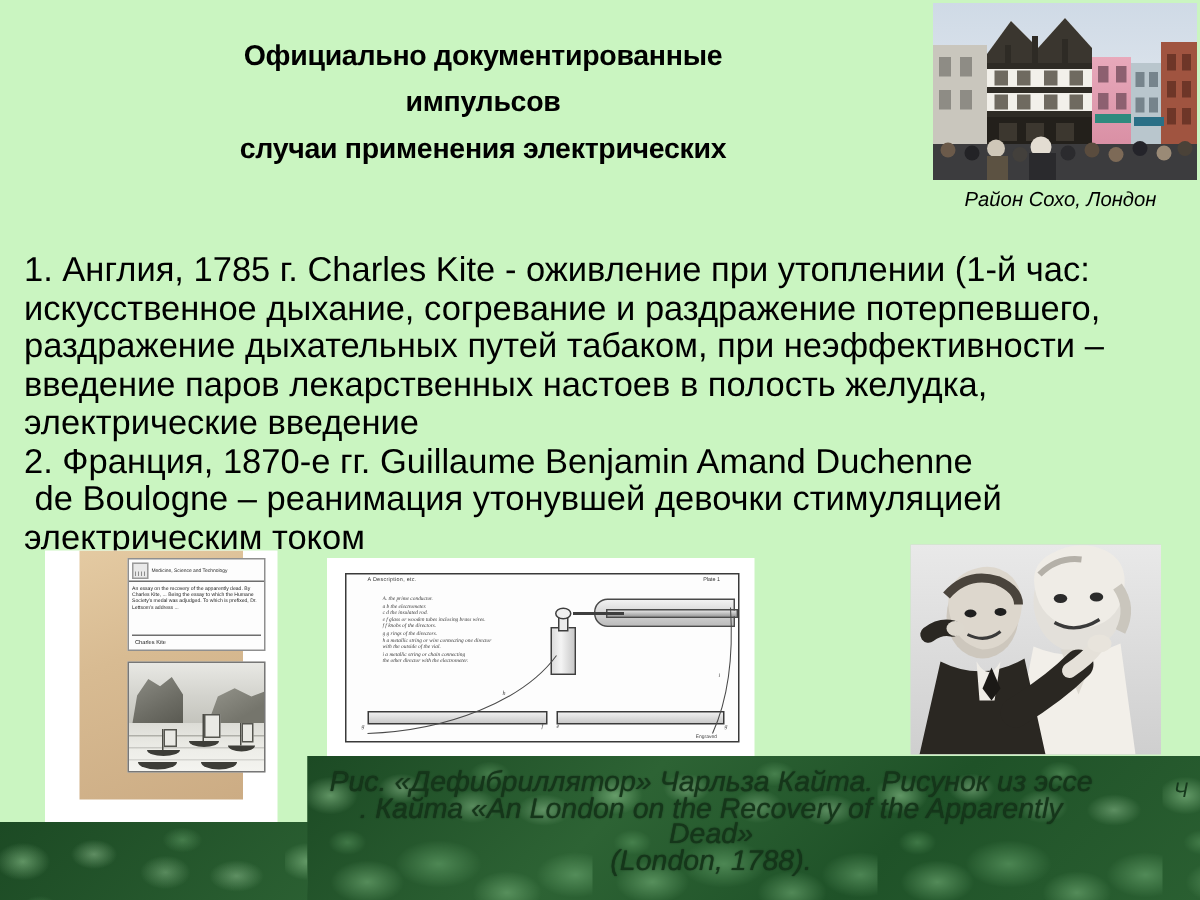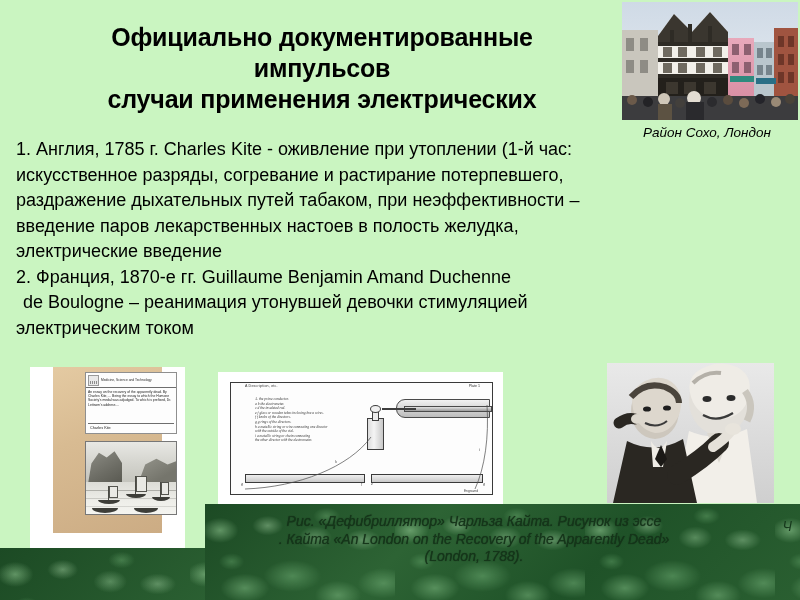--- a/index.html
+++ b/index.html
@@ -41,21 +41,21 @@
   #marble-bottom { left: 0; top: 548px; width: 800px; height: 52px; }
   #marble-right  { left: 205px; top: 504px; width: 595px; height: 96px; }
 
   
   #title {
     position: absolute;
     left: 44px;
     top: 22px;
     width: 556px;
     text-align: center;
-    font-size: 25px;
+    font-size: 19px;
     font-weight: bold;
     line-height: 31px;
     color: #000000;
     letter-spacing: -0.2px;
   }
 
   
   #soho-photo {
     position: absolute;
     left: 622px;
@@ -74,23 +74,23 @@
     font-size: 13.5px;
     font-style: italic;
     color: #000;
     white-space: nowrap;
   }
 
   
   #body-text {
     position: absolute;
     left: 16px;
-    top: 137px;
+    top: 167px;
     width: 770px;
-    font-size: 18px;
+    font-size: 23px;
     line-height: 25.5px;
     color: #000;
   }
   #body-text .ln { white-space: nowrap; }
   #body-text .indent { padding-left: 7px; }
   #body-text .center-last { text-align: left; padding-right: 160px; }
 
   
   #book-cover {
     position: absolute;
@@ -296,21 +296,21 @@
     overflow: hidden;
   }
 
   
   #figure-caption {
     position: absolute;
     left: 214px;
     top: 513px;
     width: 520px;
     text-align: center;
-    font-size: 14px;
+    font-size: 19px;
     line-height: 17.5px;
     font-style: italic;
     color: #15361a;
     text-shadow: 0 0 1px rgba(0,0,0,.55);
   }
   #slide-number {
     position: absolute;
     right: 8px;
     top: 518px;
     font-size: 14px;
@@ -410,21 +410,21 @@
       <circle cx="154" cy="100" r="5" fill="#9a8a76"></circle>
       <circle cx="168" cy="97" r="5" fill="#4a4238"></circle>
       <rect x="64" y="100" width="18" height="18" fill="#2a2a2d"></rect>
       <rect x="36" y="102" width="14" height="16" fill="#5c5242"></rect>
     </svg>
   </div>
   <div id="soho-caption">Район Сохо, Лондон</div>
 
   <div id="body-text">
     <div class="ln">1.  Англия, 1785 г. Charles Kite - оживление при утоплении (1-й час:</div>
-    <div class="ln">искусственное разряды, согревание и растирание потерпевшего,</div>
+    <div class="ln">искусственное дыхание, согревание и раздражение потерпевшего,</div>
     <div class="ln">раздражение дыхательных путей табаком, при неэффективности –</div>
     <div class="ln">введение паров лекарственных настоев в полость желудка,</div>
     <div class="ln">электрические введение</div>
     <div class="ln">2.  Франция, 1870-е гг. Guillaume Benjamin Amand Duchenne</div>
     <div class="ln indent"> de Boulogne – реанимация утонувшей девочки стимуляцией</div>
     <div class="ln center-last">электрическим током</div>
   </div>
 
   <div id="book-cover">
     <div class="bc-page">

